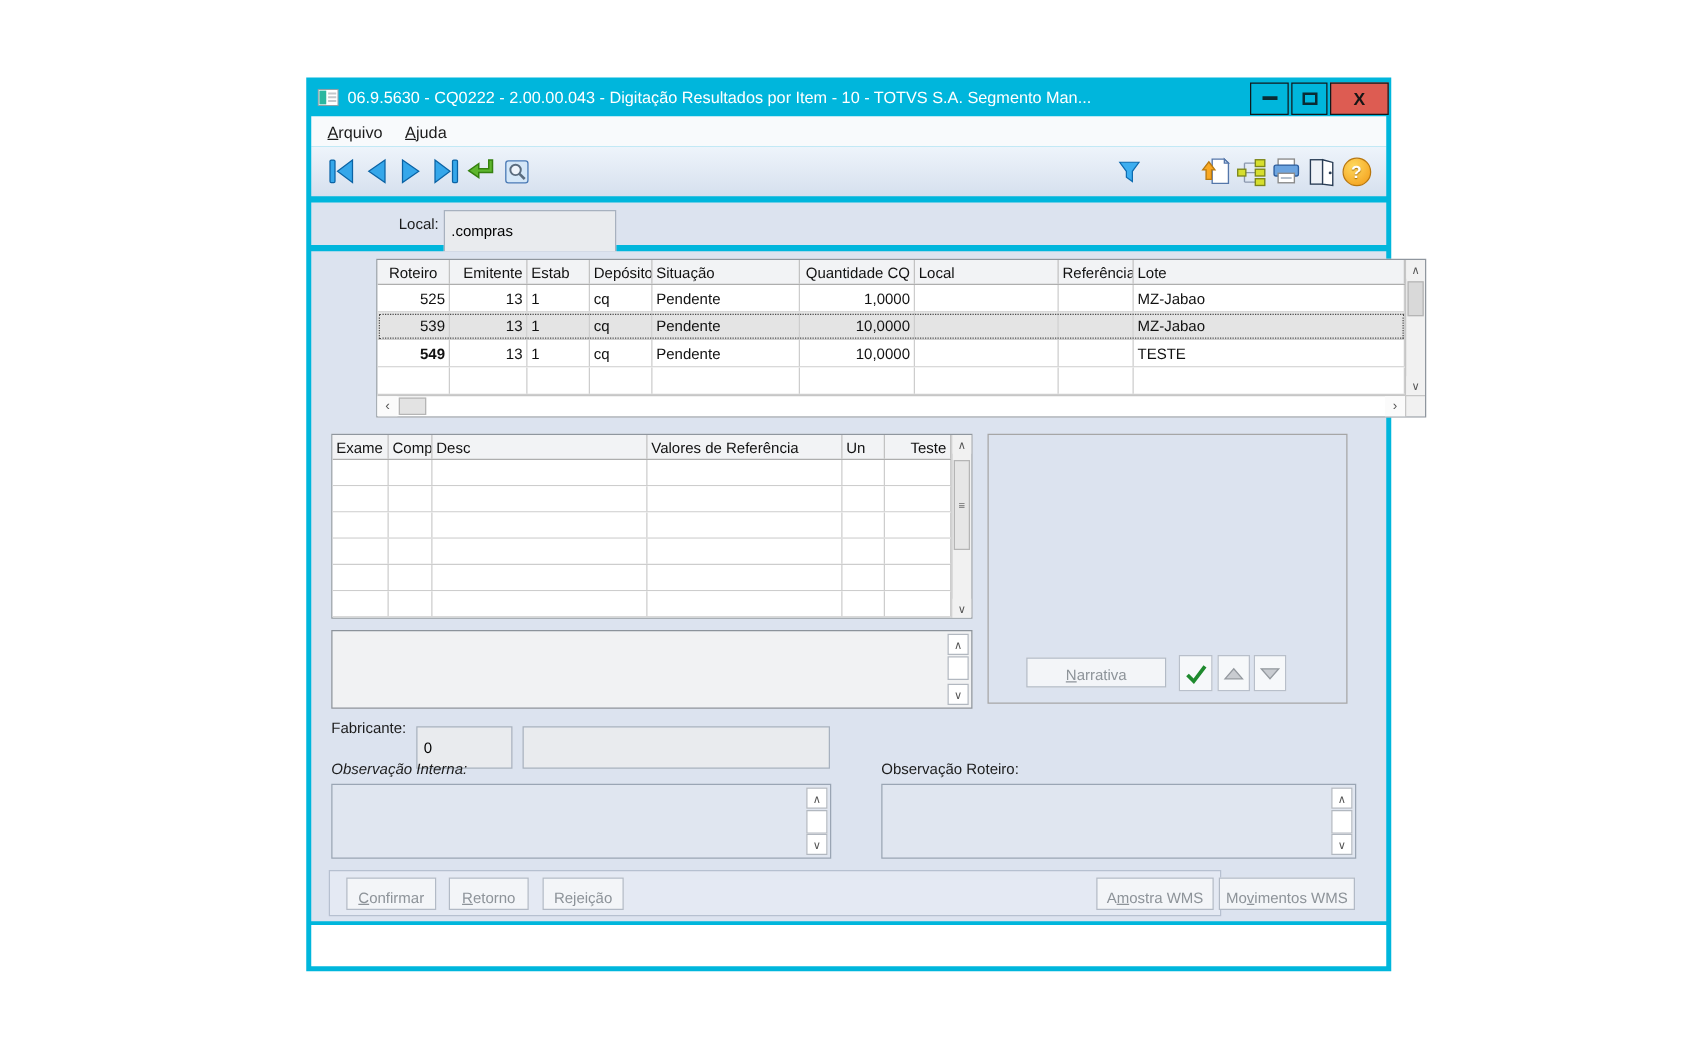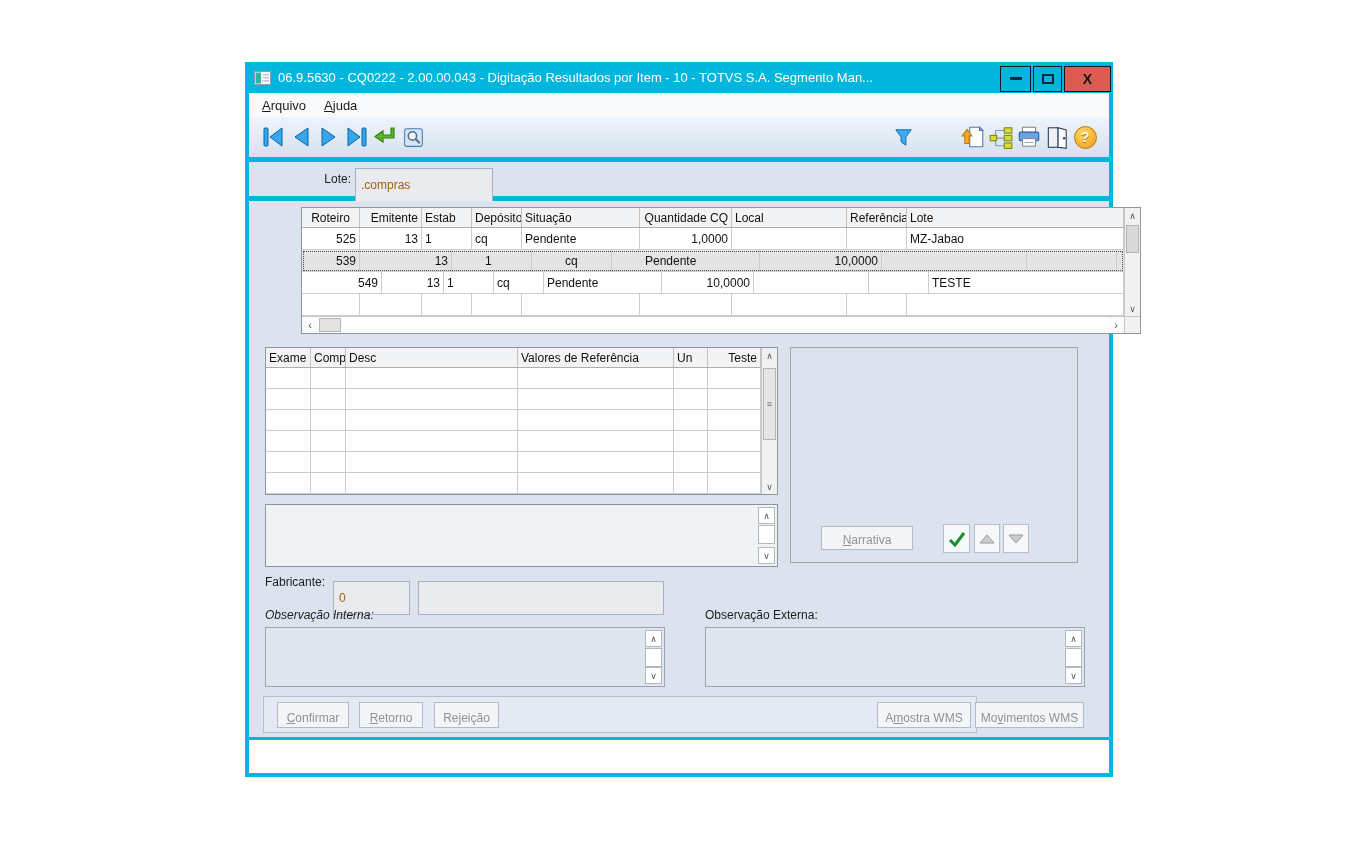--- a/index.html
+++ b/index.html
@@ -25,37 +25,37 @@
   .menu-item { padding:3px 9px; }
   .u { text-decoration:underline; }
 
   .toolbar { height:40px; background:linear-gradient(#eef4fb,#d6e0ee); display:flex; align-items:center; padding:0 10px; }
   .tbtn { width:28px; height:28px; display:flex; align-items:center; justify-content:center; flex:0 0 auto; }
   .tspacer { flex:1; }
   .help-circle { width:23px; height:23px; border-radius:50%; background:radial-gradient(circle at 38% 30%, #ffd95e, #f29a16); border:1px solid #b8770e; color:#fff; font-weight:bold; font-size:14px; display:flex; align-items:center; justify-content:center; text-shadow:0 1px 1px #9c6703; }
 
   .item-panel { height:34px; margin-top:5px; background:#dce3ef; position:relative; }
   .lbl { position:absolute; font-size:12px; color:#1c1c1c; white-space:nowrap; }
-  .field { position:absolute; background:#e9ebee; border:1px solid #a7b1bf; height:34px; font-size:12px; padding:2px 5px; color:#a16207; font-family:"Liberation Sans", sans-serif; }
+  .field { position:absolute; background:#e9ebee; border:1px solid #a7b1bf; height:34px; font-size:12px; padding:2px 5px; color:#000000; font-family:"Liberation Sans", sans-serif; }
 
   .main-panel { flex:1; margin-top:5px; background:#dce3ef; position:relative; }
 
   
   .grid { position:absolute; background:#fff; border:1px solid #8f969e; }
   #main-grid { left:16px; top:6px; width:840px; height:127px;margin-left:36px; }
   #exam-grid { left:16px; top:146px; width:513px; height:148px; }
   .grid-inner { position:absolute; left:0; top:0; right:16px; bottom:17px; overflow:hidden; }
   #exam-grid .grid-inner { bottom:0; }
   .ghead-row { display:flex; height:20px; background:#f2f3f5; border-bottom:1px solid #aeaeae; }
   .gcell { flex:0 0 auto; padding:3px 3px 0 3px; border-right:1px solid #cdcdcd; font-size:12px; white-space:nowrap; overflow:hidden; height:100%; color:#111; }
   .ghead-row .gcell { border-right:1px solid #c2c2c2; }
   .grow { display:flex; height:22px; border-bottom:1px solid #cdcdcd; background:#fff; }
   #exam-grid .grow { height:21px; }
   .grow .gcell { padding-top:4px; }
-  .grow.selected { background:#e4e4e4; outline:1px dotted #4d4d4d; outline-offset:-2px;gap:30px; }
+  .grow.selected { background:#e4e4e4; outline:1px dotted #4d4d4d; outline-offset:-2px; }
   .grow.selected .gcell { background:#e4e4e4; }
 
   
   .vscroll { position:absolute; right:0; top:0; width:16px; background:#f1f1f1; border-left:1px solid #c6c6c6; }
   #main-grid .vscroll { height:108px; }
   #exam-grid .vscroll { height:146px; }
   .sbtn { position:absolute; left:0; width:15px; height:15px; color:#555; font-size:9px; display:flex; align-items:center; justify-content:center; background:#f1f1f1; }
   .sbtn.up { top:0; } .sbtn.down { bottom:0; }
   .sthumb { position:absolute; left:1px; width:13px; background:#d9d9d9; border:1px solid #b5b5b5; }
   #main-grid .sthumb { top:17px; height:28px; }
@@ -73,21 +73,21 @@
   #obs-externa-box { left:456px; top:426px; width:380px; height:60px; background:#e0e6f0; border-color:#9aa5b4; }
   .ta textarea { position:absolute; left:2px; top:2px; right:22px; bottom:2px; width:calc(100% - 26px); height:calc(100% - 6px); border:none; background:transparent; resize:none; font-family:"Liberation Sans", sans-serif; font-size:12px; outline:none; }
   .ta-scroll { position:absolute; right:2px; top:2px; bottom:2px; width:17px; display:flex; flex-direction:column; }
   .ta-btn { height:17px; background:#fff; border:1px solid #b2b8c0; color:#555; font-size:9px; display:flex; align-items:center; justify-content:center; margin-bottom:1px; flex:0 0 auto; }
   .ta-thumb { height:19px; background:#fff; border:1px solid #b2b8c0; flex:0 0 auto; }
   .ta-btn.bottom { margin-top:auto; margin-bottom:0; }
 
   
   #narr-box { position:absolute; left:541px; top:146px; width:288px; height:216px; border:1px solid #a6a6a6; }
   .btn { background:#f3f5f8; border:1px solid #b2bac6; color:#8d9399; font-size:12px; font-family:"Liberation Sans", sans-serif; text-align:center; }
-  #narrativa-btn { position:absolute; left:30px; top:178px; width:92px; height:24px; padding-top:4px; }
+  #narrativa-btn { position:absolute; left:30px; top:178px; width:112px; height:24px; padding-top:4px; }
   .minibtn { position:absolute; top:176px; height:29px; width:27px; background:#f6f8fa; border:1px solid #b8bfca; display:flex; align-items:center; justify-content:center; }
   #check-btn { left:152px; } #up-btn { left:183px; width:26px; } #down-btn { left:212px; width:26px; }
 
   
   #fab-label { left:16px; top:374px; }
   #fab-code { left:84px; top:380px; width:77px; }
   #fab-name { left:169px; top:380px; width:246px; }
   #obs-int-label { left:16px; top:407px;font-style:italic; }
   #obs-ext-label { left:456px; top:407px; }
 
@@ -207,21 +207,21 @@
             <path d="M13 3.5 L20.5 5.5 V22.5 L13 21.5 Z" fill="#ffffff" stroke="#2a3d55"></path>
             <circle cx="18.6" cy="13.2" r="1.1" fill="#2a3d55"></circle>
           </svg>
         </span>
       <span class="tbtn">
           <span class="help-circle">?</span>
         </span>
     </div>
 
     <div class="item-panel">
-      <span class="lbl" style="left:40px;top:10px;width:62px;text-align:right">Lote:</span>
+      <span class="lbl" style="left:40px;top:10px;width:62px;text-align:right">Local:</span>
       <input class="field" style="left: 106px; top: 6px; width: 138px;" readonly="" value=".compras">
     </div>
 
     <div class="main-panel">
 
       <div class="grid" id="main-grid">
         <div class="grid-inner">
           <div class="ghead-row">
               <div class="gcell" style="width: 58px; text-align: center;">Roteiro</div>
               <div class="gcell" style="width: 62px; text-align: right;">Emitente</div>
@@ -250,21 +250,21 @@
                 <div class="gcell" style="width: 62px; text-align: right;">13</div>
                 <div class="gcell" style="width: 50px; text-align: left;">1</div>
                 <div class="gcell" style="width: 50px; text-align: left;">cq</div>
                 <div class="gcell" style="width: 118px; text-align: left;">Pendente</div>
                 <div class="gcell" style="width: 92px; text-align: right;">10,0000</div>
                 <div class="gcell" style="width: 115px; text-align: left;"></div>
                 <div class="gcell" style="width: 60px; text-align: left;"></div>
                 <div class="gcell" style="width: 210px; flex: 1 1 auto; text-align: left;">MZ-Jabao</div>
               </div>
               <div class="grow">
-                <div class="gcell" style="width: 80px; text-align: right;">549</div>
+                <div class="gcell" style="width: 58px; text-align: right; font-weight: bold;">549</div>
                 <div class="gcell" style="width: 62px; text-align: right;">13</div>
                 <div class="gcell" style="width: 50px; text-align: left;">1</div>
                 <div class="gcell" style="width: 50px; text-align: left;">cq</div>
                 <div class="gcell" style="width: 118px; text-align: left;">Pendente</div>
                 <div class="gcell" style="width: 92px; text-align: right;">10,0000</div>
                 <div class="gcell" style="width: 115px; text-align: left;"></div>
                 <div class="gcell" style="width: 60px; text-align: left;"></div>
                 <div class="gcell" style="width: 210px; flex: 1 1 auto; text-align: left;">TESTE</div>
               </div>
               <div class="grow">
@@ -387,21 +387,21 @@
               <path d="M2 3 H16 L9 11 Z" fill="#c9ccd1" stroke="#94999f"></path>
             </svg>
           </span>
       </div>
 
       <span class="lbl" id="fab-label">Fabricante:</span>
       <input class="field" id="fab-code" readonly="" value="0" style="">
       <input class="field" id="fab-name" readonly="" value="" style="">
 
       <span class="lbl" id="obs-int-label">Observação Interna:</span>
-      <span class="lbl" id="obs-ext-label">Observação Externa:</span>
+      <span class="lbl" id="obs-ext-label">Observação Roteiro:</span>
       <div class="ta" id="obs-interna-box">
         <textarea readonly="" style=""></textarea>
         <div class="ta-scroll">
           <span class="ta-btn">∧</span>
           <span class="ta-thumb"></span>
           <span class="ta-btn bottom">∨</span>
         </div>
       </div>
       <div class="ta" id="obs-externa-box">
         <textarea readonly="" style=""></textarea>

